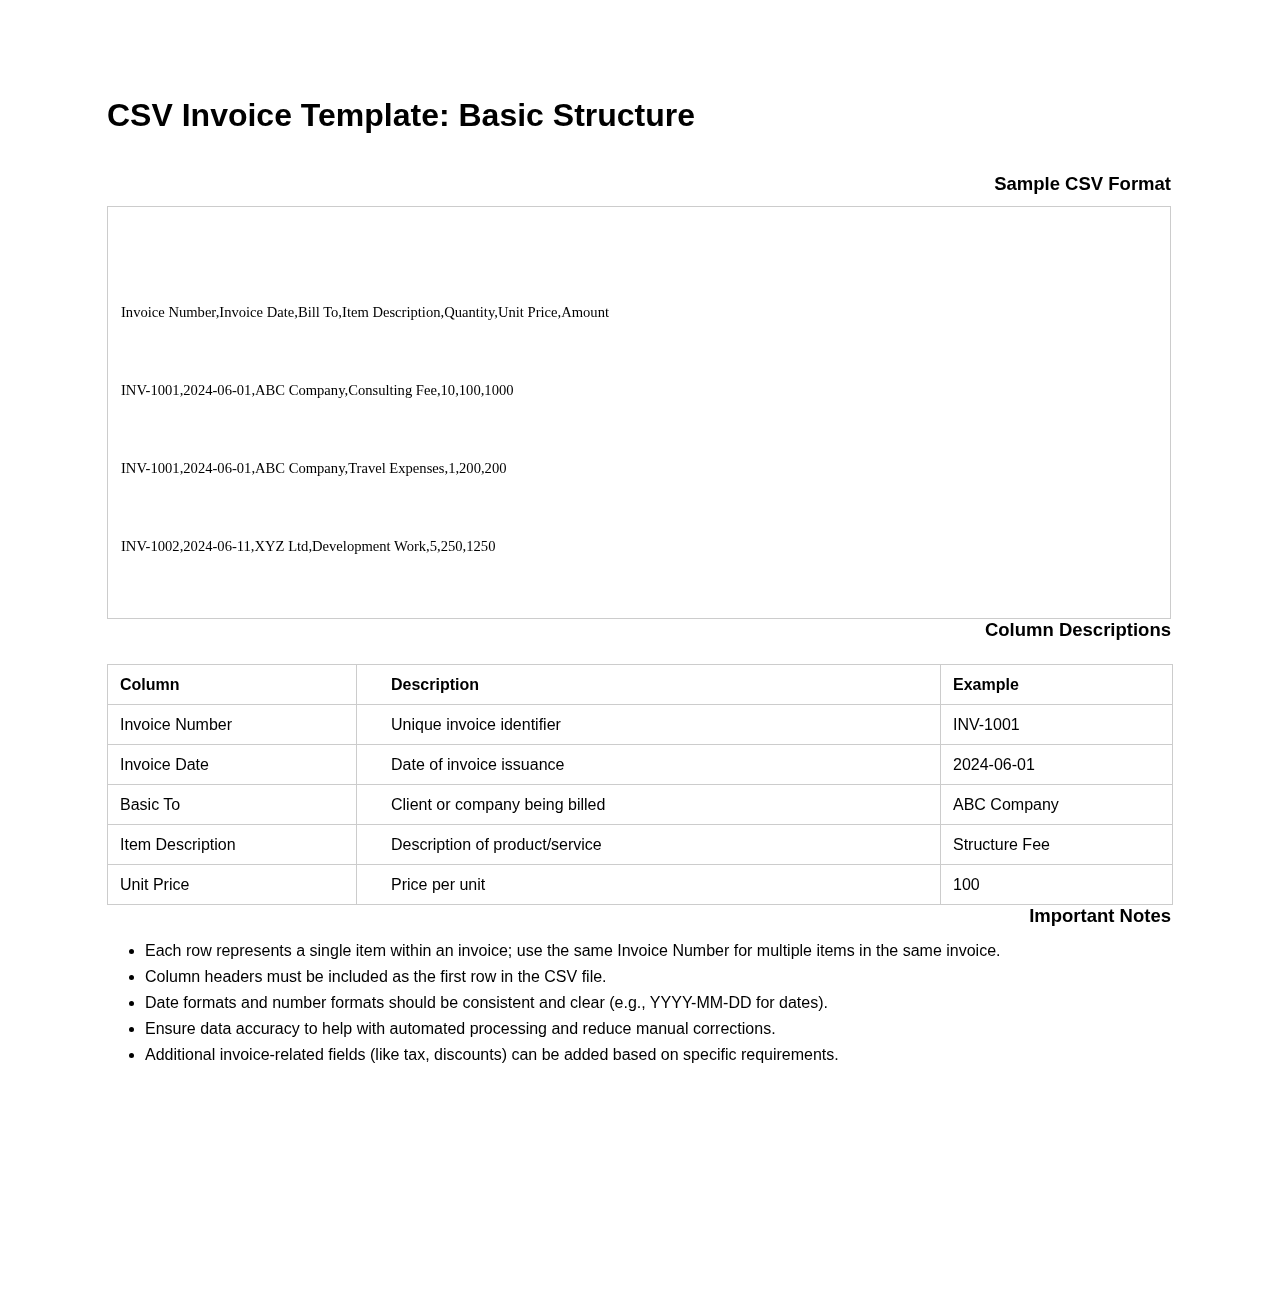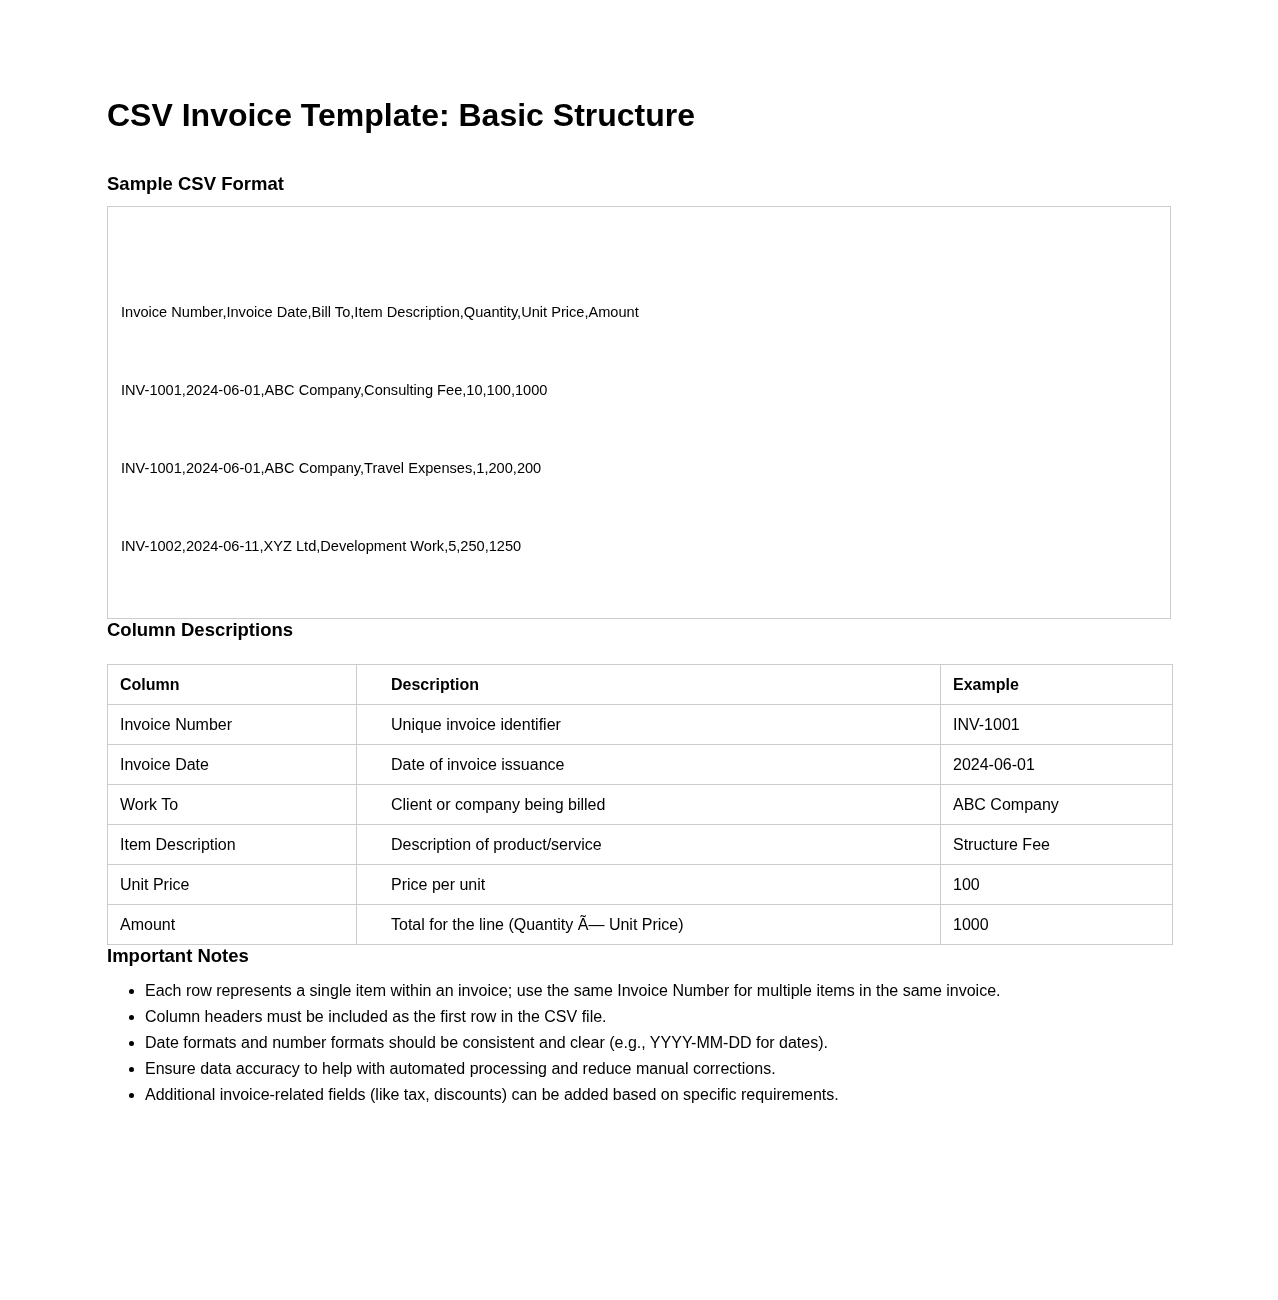--- a/index.html
+++ b/index.html
@@ -23,29 +23,30 @@
     font-size: 32px;
     line-height: 37px;
     font-weight: bold;
     margin: 0 0 39px 0;
   }
   h3.section-heading {
     font-size: 18.5px;
     line-height: 21px;
     font-weight: bold;
     margin: 0 0 12px 0;
+    text-align: right;
   }
   .section-gap-code { margin-top: 37px; }
   .section-gap-notes { margin-top: 33px; }
   .code-block {
     border: 1px solid var(--border, #c9c9c9);
     background: var(--background, #ffffff);
     padding: 18px 13px 22px 13px;
     margin: 0;
-    font-family: Liberation Sans, sans-serif;
+    font-family: Liberation Serif, serif;
     font-size: 14.6px;
     line-height: 19.5px;
     white-space: pre;
     color: var(--text, #000000);
   }
   table.desc-table {
     border-collapse: collapse;
     width: 100%;
     table-layout: fixed;
     margin-top: 24px;
@@ -113,43 +114,38 @@
             <td class="col-3">INV-1001</td>
           </tr>
 
           <tr>
             <td class="col-1">Invoice Date</td>
             <td class="col-2">Date of invoice issuance</td>
             <td class="col-3">2024-06-01</td>
           </tr>
 
           <tr>
-            <td class="col-1">Work To</td>
+            <td class="col-1">Basic To</td>
             <td class="col-2">Client or company being billed</td>
             <td class="col-3">ABC Company</td>
           </tr>
 
           <tr>
             <td class="col-1">Item Description</td>
             <td class="col-2">Description of product/service</td>
             <td class="col-3">Structure Fee</td>
           </tr>
 
 
           <tr>
             <td class="col-1">Unit Price</td>
             <td class="col-2">Price per unit</td>
             <td class="col-3">100</td>
           </tr>
 
-          <tr>
-            <td class="col-1">Amount</td>
-            <td class="col-2">Total for the line (Quantity Ã— Unit Price)</td>
-            <td class="col-3">1000</td>
-          </tr>
         </tbody>
     </table>
 
     <h3 class="section-heading section-gap-notes">Important Notes</h3>
 
     <ul class="notes-list">
 
         <li>Each row represents a single item within an invoice; use the same Invoice Number for multiple items in the same invoice.</li>
 
         <li>Column headers must be included as the first row in the CSV file.</li>

